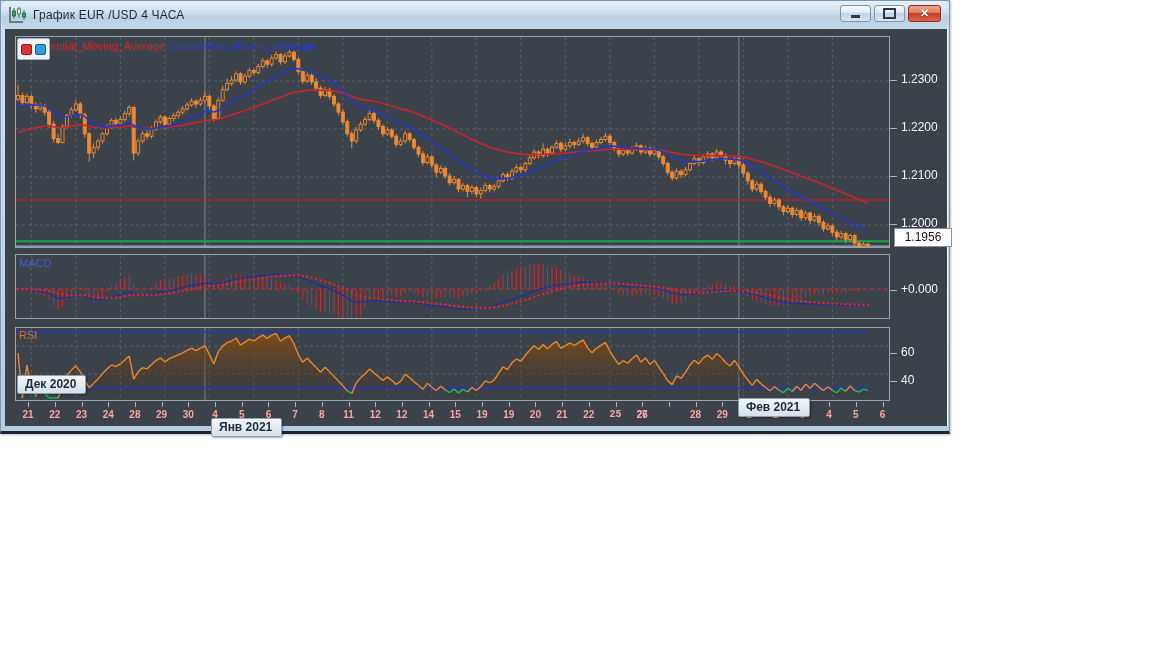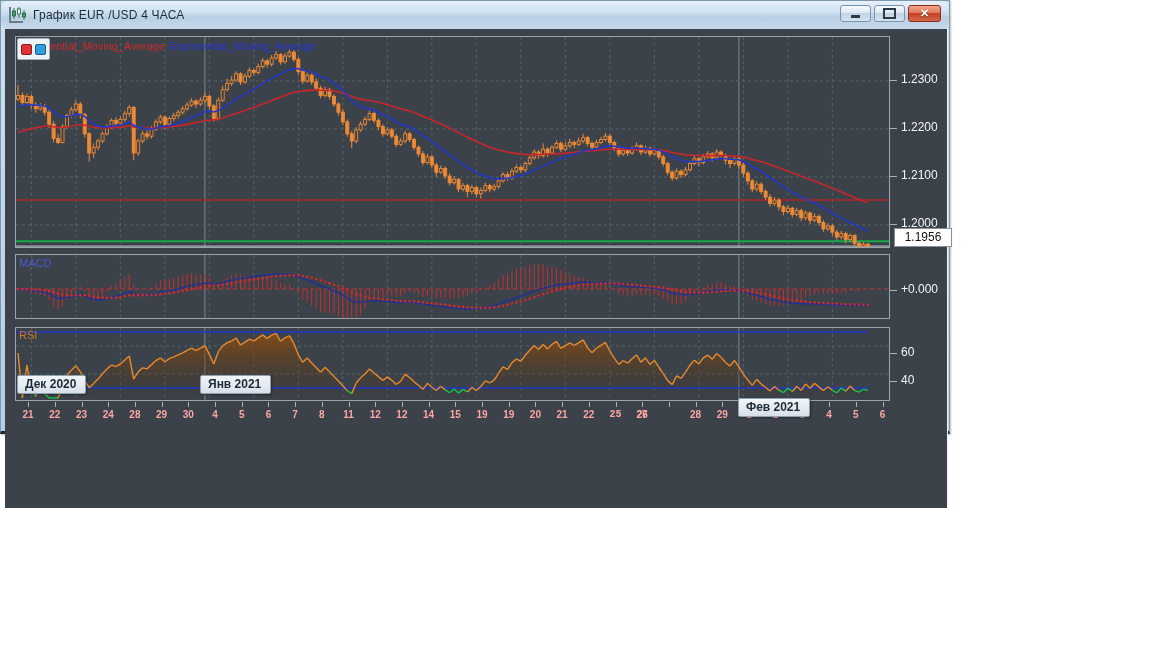--- a/index.html
+++ b/index.html
@@ -14,21 +14,21 @@
   .title{font-size:12px;color:#1c2b3a;letter-spacing:.2px;}
   .win-buttons{position:absolute;right:8px;top:4px;display:flex;gap:3px;}
   .wbtn{width:31px;height:17px;border:1px solid #7d95ac;border-radius:3px;padding:0;cursor:pointer;
     background:linear-gradient(#f6fafd 0%,#dde8f2 45%,#c2d4e4 50%,#d6e3ef 100%);
     display:flex;align-items:center;justify-content:center;font-size:10px;color:#2a3a4a;}
   .wbtn.close{width:33px;border-color:#8c2e1e;
     background:linear-gradient(#f2a58d 0%,#e07a5d 45%,#c44227 50%,#d5664a 100%);
     color:#fff;font-weight:bold;text-shadow:0 1px 1px rgba(0,0,0,.5);font-size:11px;}
   .glyph-min{width:9px;height:3px;background:#2a3a4a;margin-top:6px;}
   .glyph-max{width:9px;height:7px;border:2px solid #2a3a4a;background:transparent;}
-  .client{position:absolute;left:4px;top:28px;width:942px;height:479px;background:#3b424a;
+  .client{position:absolute;left:4px;top:28px;width:942px;height:397px;background:#3b424a;
     border-right:1px solid #f2f5f8;}
   .panel{position:absolute;left:10px;width:875px;border:1px solid #9aa4ac;background:#3b424a;box-sizing:border-box;}
   .panel svg{display:block;}
   #panel-price{top:7px;height:212px;}
   #panel-macd{top:225px;height:65px;}
   #panel-rsi{top:298px;height:74px;}
   .ind-label{position:absolute;font-size:11px;z-index:5;}
   .legend-box{position:absolute;left:12px;top:9px;width:31px;height:20px;background:#eef3f8;
     border:1px solid #9fb0c0;border-radius:2px;display:flex;align-items:center;justify-content:center;gap:3px;z-index:6;}
   .sq{width:9px;height:9px;border-radius:2px;display:inline-block;}
@@ -1231,18 +1231,18 @@
           <div class="ylabel" style="top: 316px;">60</div>
           <div class="ytick" style="top: 352px;"></div>
           <div class="ylabel" style="top: 344px;">40</div>
         </div>
 
       <div class="last-price">1.1956</div>
       <div class="ylabel" style="top:253px;">+0.000</div>
 
       <div id="monthboxes">
           <div class="month-box" style="left: 12px;">Дек 2020</div>
-          <div class="month-box" style="left: 195px;">Янв 2021</div>
+          <div class="month-box" style="left: 206px; margin-top: 43px;">Янв 2021</div>
           <div class="month-box" style="left: 732.9px; margin-top: 23px;">Фев 2021</div>
         </div>
     </div>
   </div>
 </div>
 
 </body></html>

